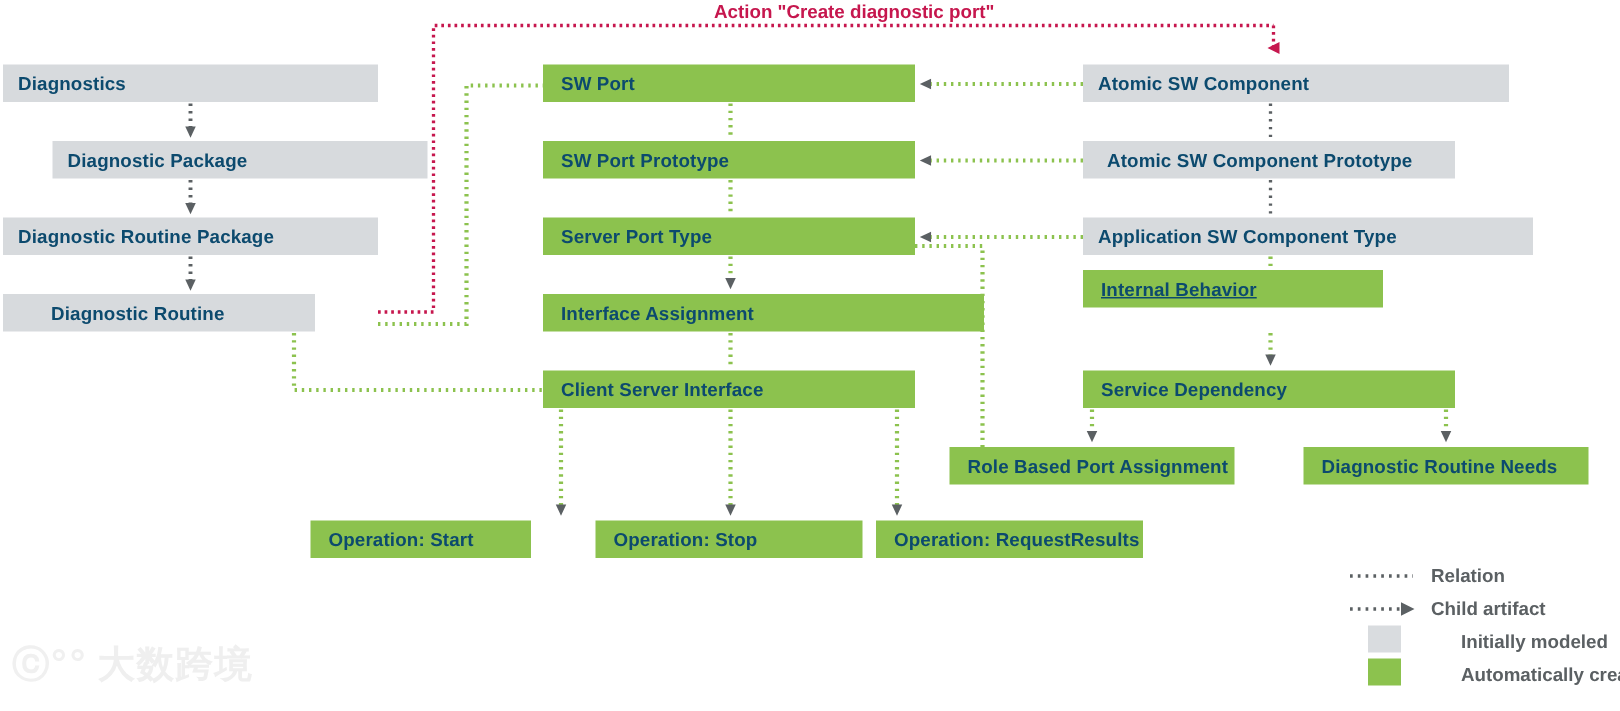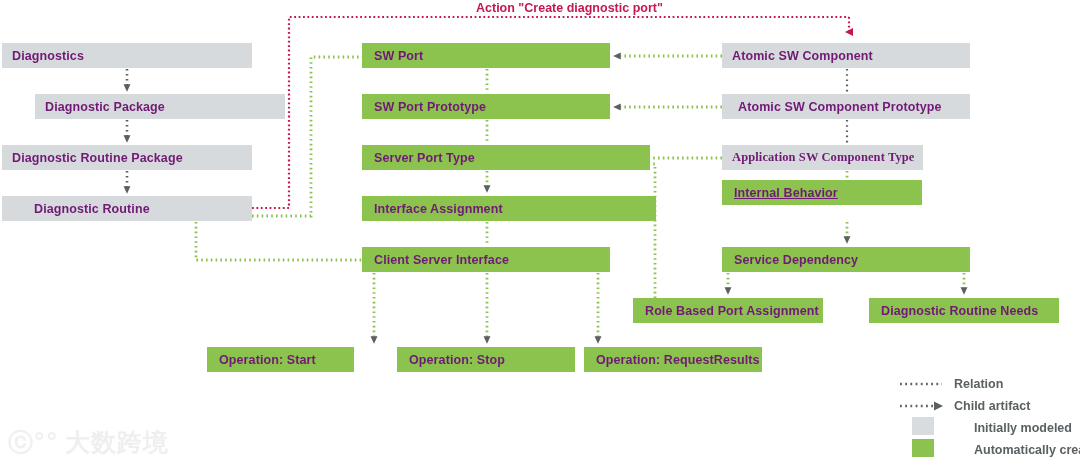--- a/index.html
+++ b/index.html
@@ -14,21 +14,21 @@
   
   .node{
     position:absolute;
     height:25px;
     display:flex;align-items:center;
     padding-left:10px;
     box-sizing:border-box;
     font-size:12.5px;
     font-weight:600;
     letter-spacing:.1px;
-    color:#701a75;
+    color:#0c4a6e;
     white-space:nowrap;
     z-index:4;
   }
   .node.gray{background:#d7dadd;}
   .node.green{background:#8cc24e;padding-left:12px;}
 
   
   #wires{position:absolute;left:0;top:0;width:1080px;height:474px;z-index:2;}
 
   
@@ -147,31 +147,31 @@
     <g stroke="#c6174e" stroke-width="2.2" stroke-dasharray="1.8 2.6" fill="none" marker-end="url(#arrRed)">
       <path d="M849,17 L849,32"></path>
     </g>
   </svg>
 
   <div class="action-title" style="left:476px;top:1px;">Action "Create diagnostic port"</div>
 
   <div class="node gray" style="left:2px;top:43px;width:250px;">Diagnostics</div>
   <div class="node gray" style="left:2px;top:94px;width:250px;margin-left:33px;">Diagnostic Package</div>
   <div class="node gray" style="left:2px;top:145px;width:250px;">Diagnostic Routine Package</div>
-  <div class="node gray" style="left:2px;top:196px;width:250px;padding-left:32px;">Diagnostic Routine</div>
+  <div class="node gray" style="left:2px;top:196px;width:208px;padding-left:32px;">Diagnostic Routine</div>
 
   <div class="node green" style="left:362px;top:43px;width:248px;">SW Port</div>
   <div class="node green" style="left:362px;top:94px;width:248px;">SW Port Prototype</div>
-  <div class="node green" style="left:362px;top:145px;width:288px;">Server Port Type</div>
+  <div class="node green" style="left:362px;top:145px;width:248px;">Server Port Type</div>
   <div class="node green" style="left:362px;top:196px;width:294px;">Interface Assignment</div>
   <div class="node green" style="left:362px;top:247px;width:248px;">Client Server Interface</div>
 
-  <div class="node gray" style="left:722px;top:43px;width:248px;">Atomic SW Component</div>
+  <div class="node gray" style="left:722px;top:43px;width:284px;">Atomic SW Component</div>
   <div class="node gray" style="left:722px;top:94px;width:248px;padding-left:16px;">Atomic SW Component Prototype</div>
-  <div class="node gray" style="left:722px;top:145px;width:201px;font-family:Liberation Serif, serif;">Application SW Component Type</div>
+  <div class="node gray" style="left:722px;top:145px;width:300px;">Application SW Component Type</div>
   <div class="node green" style="left:722px;top:180px;width:200px;text-decoration:underline;">Internal Behavior</div>
   <div class="node green" style="left:722px;top:247px;width:248px;">Service Dependency</div>
 
   <div class="node green" style="left:633px;top:298px;width:190px;">Role Based Port Assignment</div>
   <div class="node green" style="left:869px;top:298px;width:190px;">Diagnostic Routine Needs</div>
   <div class="node green" style="left:207px;top:347px;width:147px;">Operation: Start</div>
   <div class="node green" style="left:397px;top:347px;width:178px;">Operation: Stop</div>
   <div class="node green" style="left:584px;top:347px;width:178px;">Operation: RequestResults</div>
 
   <div id="legend">

